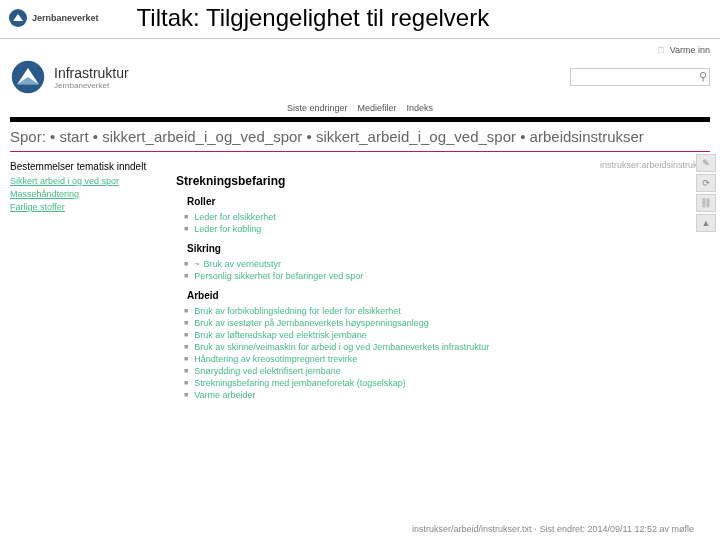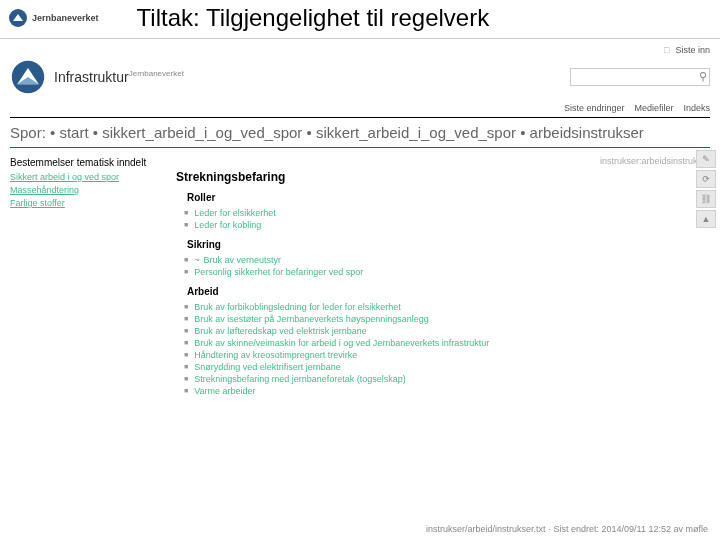--- a/index.html
+++ b/index.html
@@ -8,63 +8,63 @@
   .logo-sm { display: flex; align-items: center; gap: 4px; padding: 4px 8px; }
   .logo-sm svg { width: 20px; height: 20px; }
   .logo-sm span { font-size: 9px; font-weight: bold; color: #444; }
   .slide-title { font-size: 24px; font-weight: 400; color: #000; margin-left: 30px; flex: 1; }
   .page { padding: 4px 10px 0 10px; }
   .topbar { display: flex; justify-content: flex-end; gap: 6px; font-size: 9px; color: #555; padding: 2px 0; }
   .topbar .sep { color: #aaa; }
   .header2 { display: flex; align-items: center; justify-content: space-between; padding: 2px 0 6px 0; }
   .brand { display: flex; align-items: center; gap: 8px; }
   .brand svg { width: 36px; height: 36px; }
-  .brand-txt { display: flex; flex-direction: row; }
+  .brand-txt { display: flex; flex-direction: column; }
   .brand-txt .t1 { font-size: 14px; color: #333; }
   .brand-txt .t2 { font-size: 8px; color: #888; }
   .search { position: relative; }
   .search input { width: 140px; height: 18px; border: 1px solid #ccc; font-size: 10px; padding: 1px 18px 1px 4px; }
   .search .mag { position: absolute; right: 3px; top: 2px; font-size: 11px; color: #888; }
-  .subnav { display: flex; justify-content: flex-end; gap: 10px; font-size: 9px; color: #555; padding: 2px 0 4px 0; border-bottom: 1px solid #000000; }
+  .subnav { display: flex; justify-content: center; gap: 10px; font-size: 9px; color: #555; padding: 2px 0 4px 0; border-bottom: 5px solid #000000; }
   .subnav span { cursor: pointer; }
   .crumbs { font-size: 15px; color: #666; padding: 6px 0; border-bottom: 1px solid #be185d; }
   .content { display: flex; gap: 16px; padding-top: 8px; position: relative; }
   .sidebar { width: 150px; flex-shrink: 0; }
   .sidebar h4 { font-size: 10px; font-weight: normal; color: #000; margin-bottom: 0; line-height: 1.3; }
   .sidebar a { display: block; font-size: 9px; color: #4b8; text-decoration: underline; margin: 3px 0; cursor: pointer; }
   .main { flex: 1; }
   .bc-right { text-align: right; font-size: 9px; color: #aaa; margin-bottom: 4px; }
   .main h2 { font-size: 12px; font-weight: bold; margin: 4px 0 8px 0; }
   .main h3 { font-size: 10px; font-weight: bold; margin: 8px 0 4px 11px; }
   .main ul { list-style: none; padding-left: 8px; }
   .main li { font-size: 9px; color: #4b8; padding: 1px 0; }
   .main li::before { content: "■"; color: #999; font-size: 7px; margin-right: 6px; vertical-align: 1px; }
   .main li.wpfx span.pfx { color: #888; margin-right: 4px; }
   .side-tools { position: absolute; right: -6px; top: 2px; display: flex; flex-direction: column; gap: 2px; }
   .side-tools div { width: 20px; height: 18px; background: #e8e8e8; border: 1px solid #d0d0d0; display: flex; align-items: center; justify-content: center; font-size: 9px; color: #888; }
-  .footer { position: absolute; bottom: 6px; right: 12px; font-size: 9px; color: #888; text-align: right; }
+  .footer { position: absolute; bottom: 6px; right: 26px; font-size: 9px; color: #888; text-align: right; }
 </style>
 </head>
 <body>
 
 <div class="slide-header">
   <div class="logo-sm">
     <svg viewBox="0 0 40 40">
         <circle cx="20" cy="20" r="18" fill="#2a5a8a"></circle>
         <path d="M10 26 L20 12 L30 26 Z" fill="#fff"></path>
       </svg>
     <span>Jernbaneverket</span>
   </div>
   <div class="slide-title">Tiltak: Tilgjengelighet til regelverk</div>
 </div>
 
 <div class="page">
   <div class="topbar">
     <span class="sep">□</span>
-    <span>Siste inn</span>
+    <span>Varme inn</span>
   </div>
 
   <div class="header2">
     <div class="brand">
       <svg viewBox="0 0 40 40">
           <circle cx="20" cy="20" r="18" fill="#2a5a8a"></circle>
           <path d="M8 28 L20 10 L32 28 Z" fill="#fff"></path>
           <path d="M8 28 L20 20 L32 28 Z" fill="#7aa8cc"></path>
         </svg>
       <div class="brand-txt">

